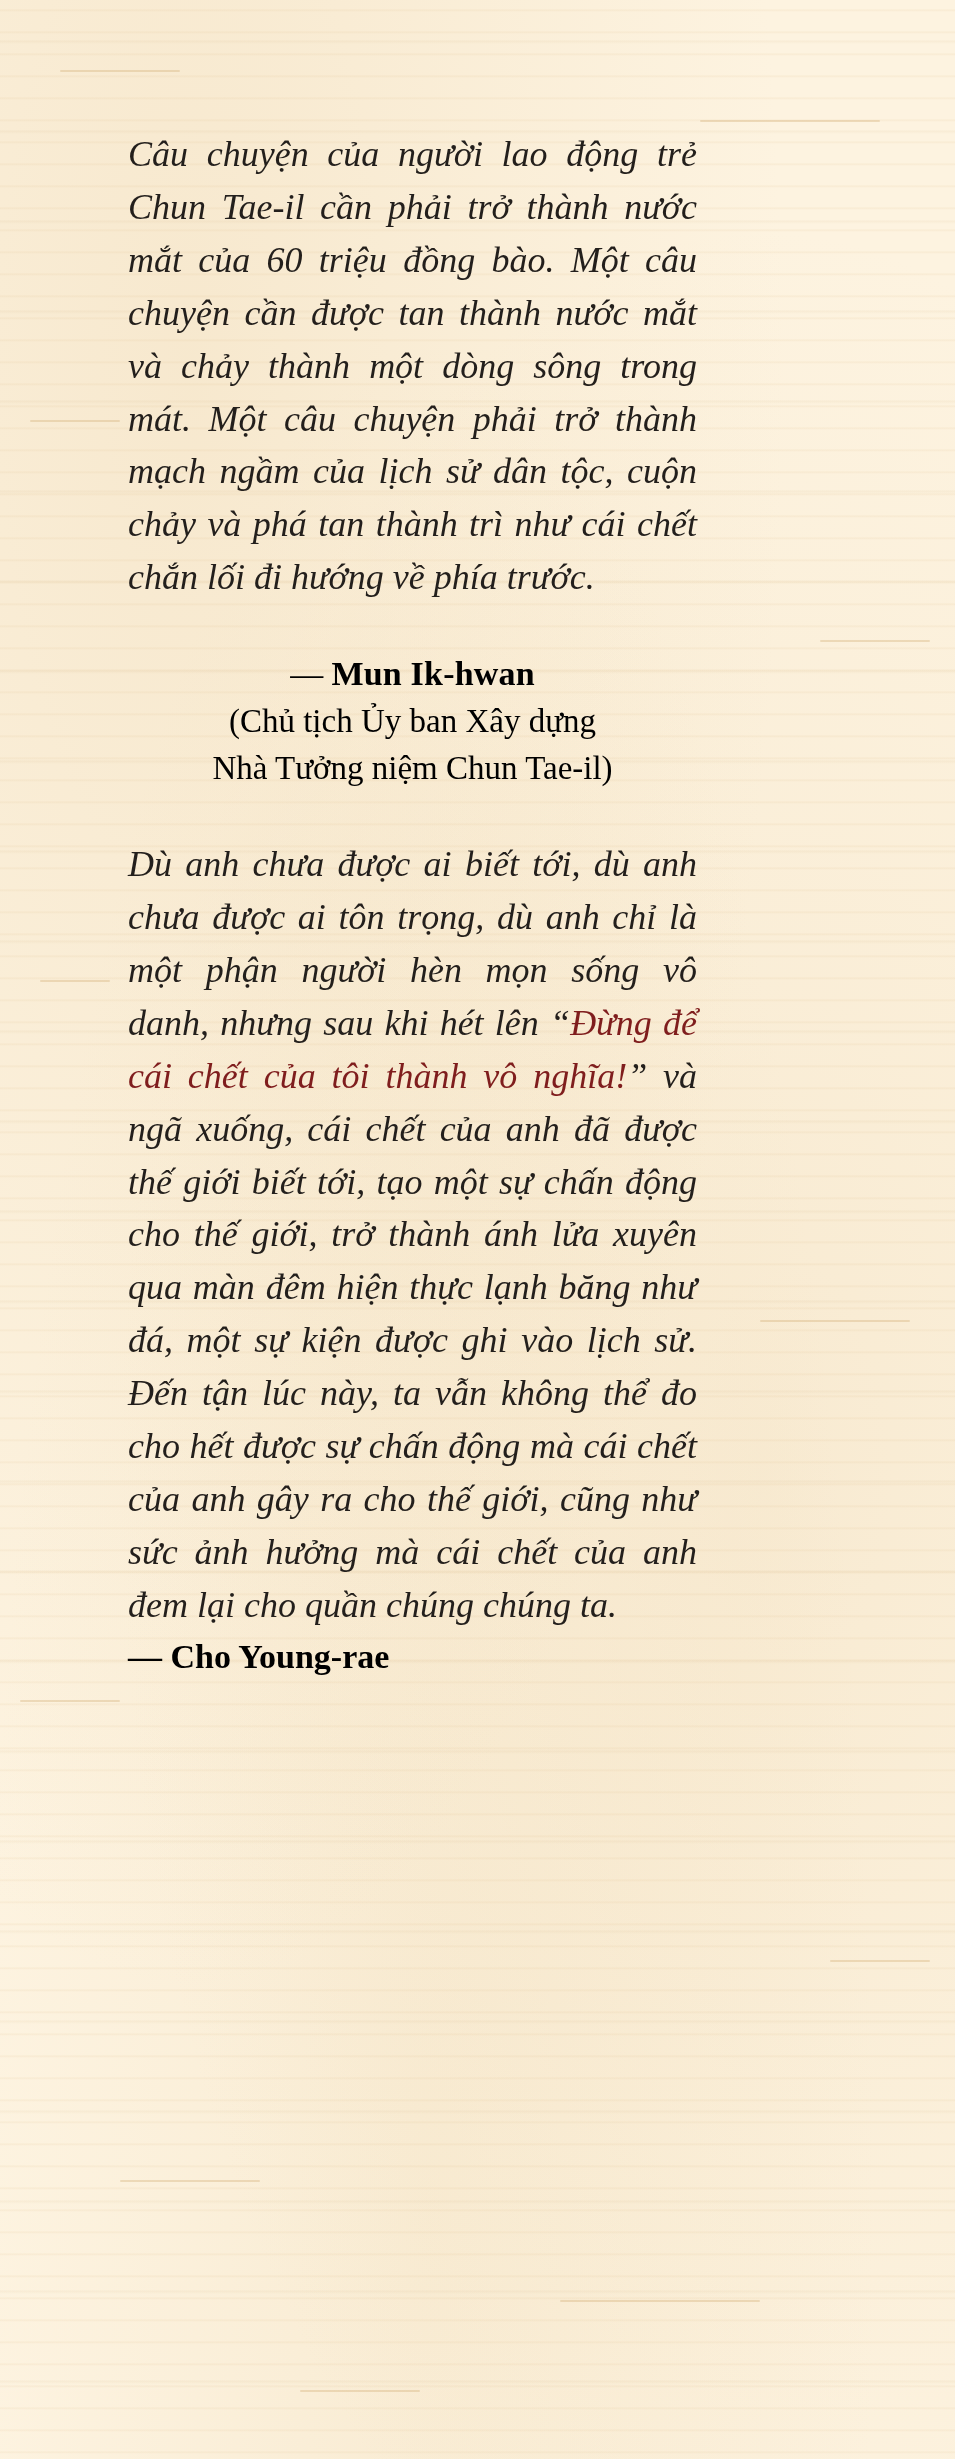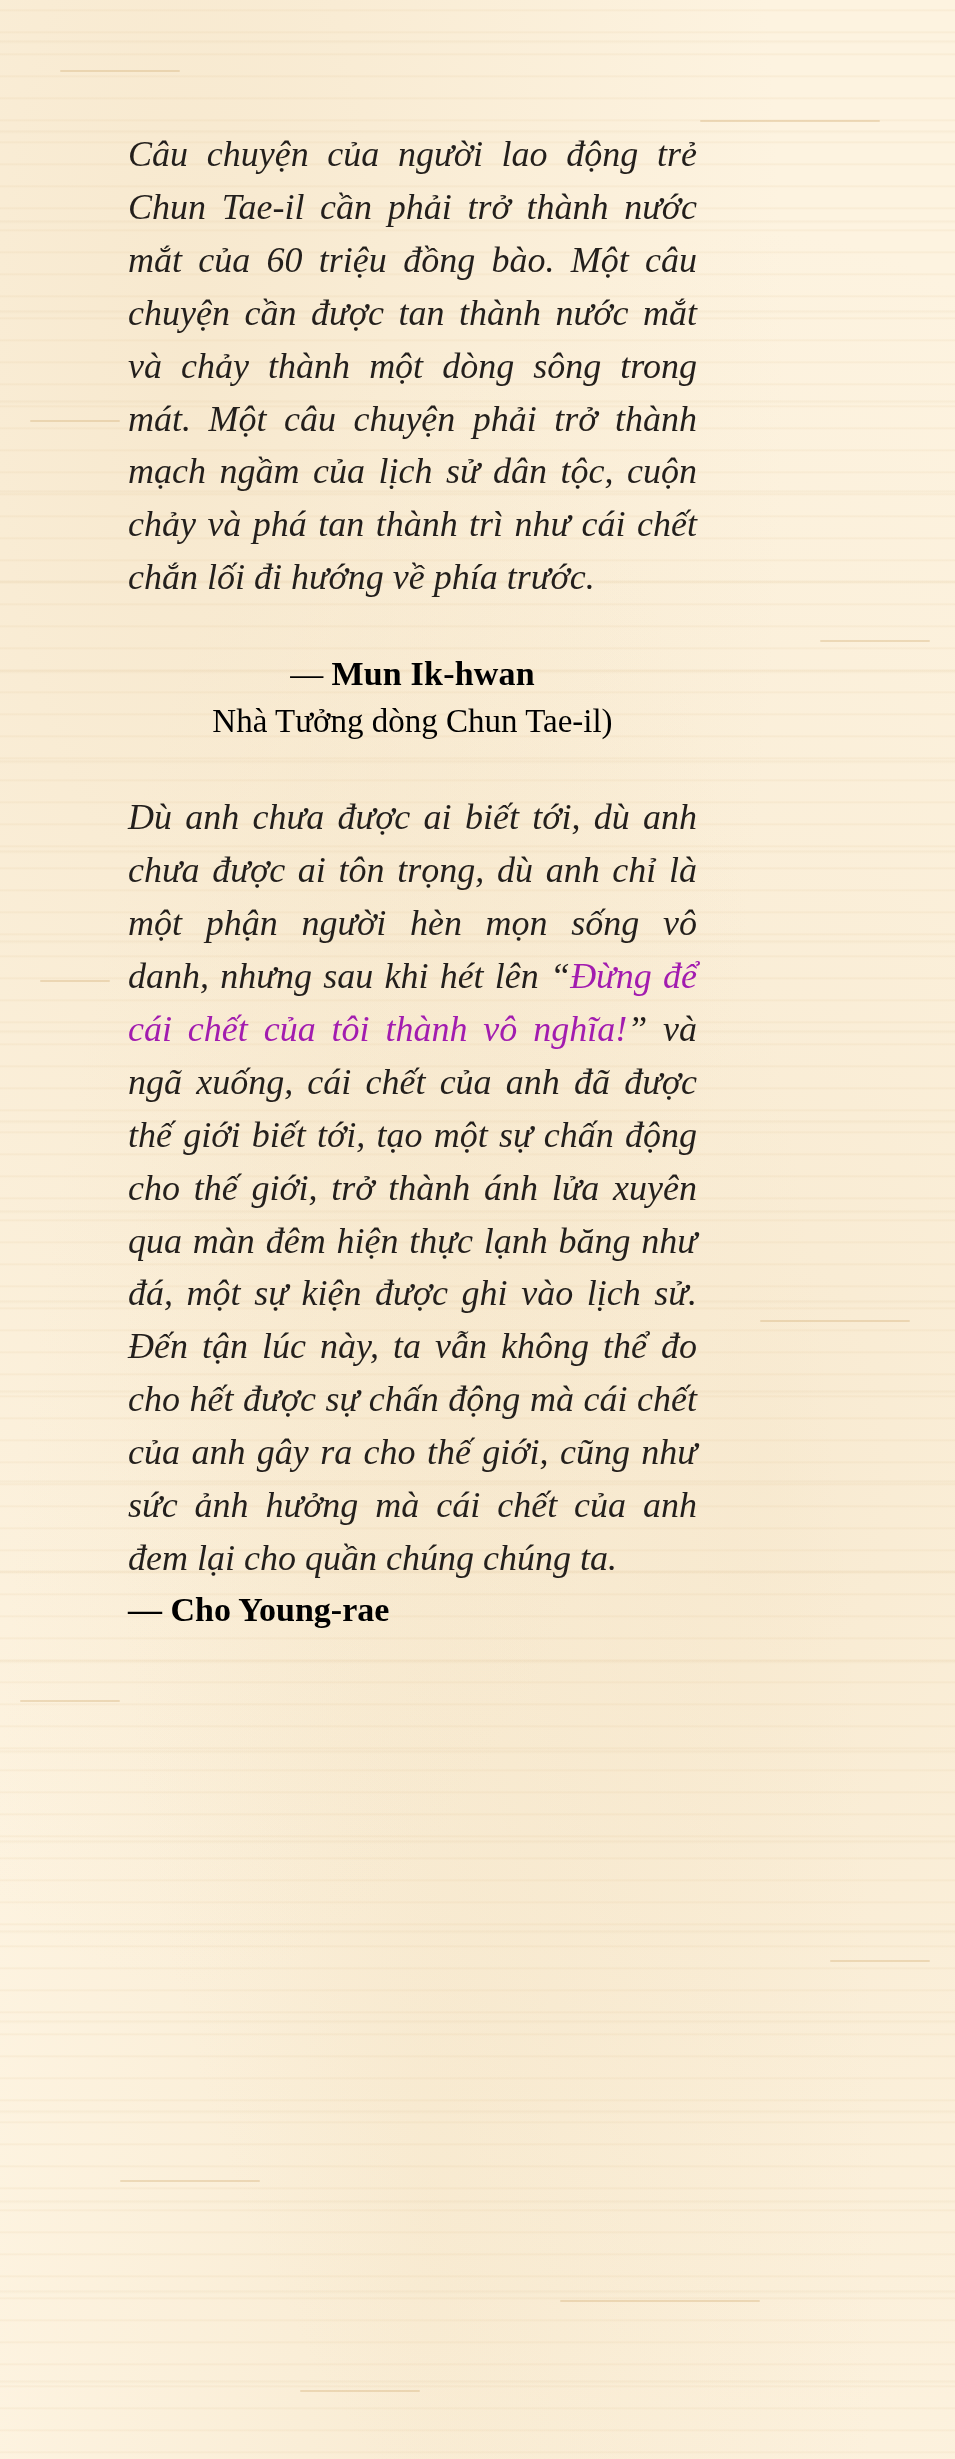--- a/index.html
+++ b/index.html
@@ -91,21 +91,21 @@
 
   .body-text {
     font-style: italic;
     font-size: 36px;
     line-height: 1.47;
     text-align: justify;
     text-justify: inter-word;
   }
 
   .highlight {
-    color: #a21caf;
+    color: #7f1d1d;
     font-style: italic;
   }
 
   .signature {
     font-weight: bold;
     font-size: 34px;
     margin-top: 6px;
   }
 
   .spacer-lg { height: 46px; }
@@ -135,21 +135,22 @@
   <div class="block">
     <p class="quote-intro">Câu chuyện của người lao động trẻ Chun Tae-il cần phải trở thành nước mắt của 60 triệu đồng bào. Một câu chuyện cần được tan thành nước mắt và chảy thành một dòng sông trong mát. Một câu chuyện phải trở thành mạch ngầm của lịch sử dân tộc, cuộn chảy và phá tan thành trì như cái chết chắn lối đi hướng về phía trước.</p>
 
     <div class="spacer-lg"></div>
 
     <div class="attribution">
       <div>
         <span>—</span>
         <span class="author">Mun Ik-hwan</span>
       </div>
-      <div class="role">Nhà Tưởng dòng Chun Tae-il)</div>
+      <div class="role">(Chủ tịch Ủy ban Xây dựng</div>
+      <div class="role">Nhà Tưởng niệm Chun Tae-il)</div>
     </div>
   </div>
 
   <div class="spacer-lg"></div>
 
   <div class="block">
 
     <p class="body-text"><span>Dù anh chưa được ai biết tới, dù anh chưa được ai tôn trọng, dù anh chỉ là một phận người hèn mọn sống vô danh, nhưng sau khi hét lên “</span><span class="highlight">Đừng để cái chết của tôi thành vô nghĩa!</span><span>” và ngã xuống, cái chết của anh đã được thế giới biết tới, tạo một sự chấn động cho thế giới, trở thành ánh lửa xuyên qua màn đêm hiện thực lạnh băng như đá, một sự kiện được ghi vào lịch sử. Đến tận lúc này, ta vẫn không thể đo cho hết được sự chấn động mà cái chết của anh gây ra cho thế giới, cũng như sức ảnh hưởng mà cái chết của anh đem lại cho quần chúng chúng ta.</span></p>
 
     <div class="signature">

